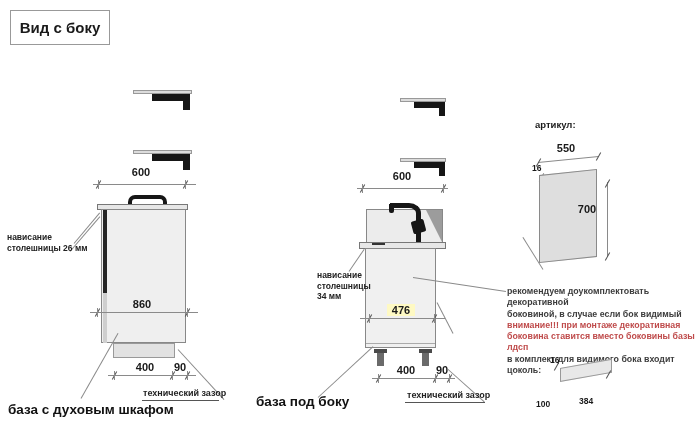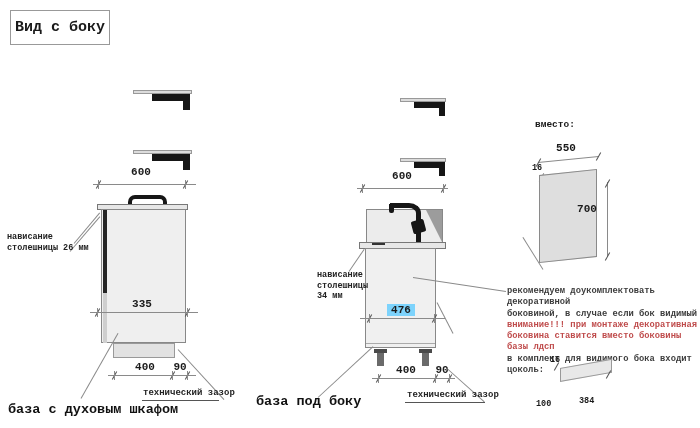--- a/index.html
+++ b/index.html
@@ -1,17 +1,17 @@
 <!DOCTYPE html>
 <html><head>
 <meta charset="utf-8">
 <style>
   html,body{margin:0;padding:0;background:#fff;}
   #stage{position:relative;width:700px;height:428px;background:#ffffff;overflow:hidden;
-         font-family:Liberation Mono, monospace;color:#1a1a1a;}
+         font-family:Liberation Sans, sans-serif;color:#1a1a1a;}
   .abs{position:absolute;}
   .hline{position:absolute;height:1px;background:#8a8a8a;}
   .vline{position:absolute;width:1px;background:#8a8a8a;}
   .dline{position:absolute;height:1px;background:#8a8a8a;transform-origin:0 50%;}
   .tick{position:absolute;width:9px;height:1px;background:#555;transform:rotate(-60deg);}
   .ext{position:absolute;width:1px;height:9px;background:#8a8a8a;}
   .dim{position:absolute;font-size:11px;font-weight:bold;color:#1a1a1a;text-align:center;}
   .dimsm{position:absolute;font-size:8.5px;font-weight:bold;color:#1a1a1a;}
   .lbl{position:absolute;font-size:8.5px;font-weight:bold;color:#222;line-height:10.5px;}
   .gaplbl{position:absolute;font-size:9px;font-weight:bold;color:#222;}
@@ -64,21 +64,21 @@
     <div class="abs" style="left:103px;top:210px;width:4px;height:83px;background:#252525;"></div>
     <div class="abs" style="left:103px;top:293px;width:4px;height:50px;background:#cfcfcf;"></div>
 
     <div class="plinth" style="left:113px;top:343px;width:62px;height:15px;"></div>
 
     <div class="hline" style="left:90px;top:312px;width:108px;"></div>
     <div class="tick" style="left:93px;top:312px;"></div>
     <div class="tick" style="left:183px;top:312px;"></div>
     <div class="ext" style="left:97px;top:308px;"></div>
     <div class="ext" style="left:187px;top:308px;"></div>
-    <div class="dim" style="left:128px;top:298px;width:28px;background:#efefef;">335</div>
+    <div class="dim" style="left:128px;top:298px;width:28px;background:#efefef;">860</div>
 
     <div class="hline" style="left:108px;top:375px;width:88px;"></div>
     <div class="tick" style="left:110px;top:375px;"></div>
     <div class="tick" style="left:168px;top:375px;"></div>
     <div class="tick" style="left:183px;top:375px;"></div>
     <div class="ext" style="left:114px;top:371px;"></div>
     <div class="ext" style="left:172px;top:371px;"></div>
     <div class="ext" style="left:187px;top:371px;"></div>
     <div class="dim" style="left:131px;top:361px;width:28px;">400</div>
     <div class="dim" style="left:170px;top:361px;width:20px;">90</div>
@@ -138,21 +138,21 @@
     <div>
       <div class="abs" style="left:419px;top:349px;width:13px;height:4px;background:#4a4a4a;"></div>
       <div class="abs" style="left:422px;top:353px;width:7px;height:13px;background:#6a6a6a;"></div>
     </div>
 
     <div class="hline" style="left:360px;top:318px;width:85px;"></div>
     <div class="tick" style="left:365px;top:318px;"></div>
     <div class="tick" style="left:430px;top:318px;"></div>
     <div class="ext" style="left:369px;top:314px;"></div>
     <div class="ext" style="left:434px;top:314px;"></div>
-    <div class="dim" style="left:387px;top:304px;width:28px;background:#7dd3fc;">476</div>
+    <div class="dim" style="left:387px;top:304px;width:28px;background:#fef9c3;">476</div>
 
     <div class="hline" style="left:372px;top:378px;width:83px;"></div>
     <div class="tick" style="left:374px;top:378px;"></div>
     <div class="tick" style="left:431px;top:378px;"></div>
     <div class="tick" style="left:445px;top:378px;"></div>
     <div class="ext" style="left:378px;top:374px;"></div>
     <div class="ext" style="left:435px;top:374px;"></div>
     <div class="ext" style="left:449px;top:374px;"></div>
     <div class="dim" style="left:392px;top:364px;width:28px;">400</div>
     <div class="dim" style="left:432px;top:364px;width:20px;">90</div>
@@ -167,21 +167,21 @@
     <div class="dline" style="left:437px;top:302px;width:35px;transform:rotate(62.7deg);"></div>
     <div class="dline" style="left:447px;top:368px;width:50px;transform:rotate(41.7deg);"></div>
     <div class="gaplbl" style="left:407px;top:390px;">технический зазор</div>
     <div class="hline" style="left:405px;top:402px;width:80px;background:#555;"></div>
 
     <div class="dline" style="left:318px;top:397px;width:75px;transform:rotate(-42.8deg);"></div>
     <div class="caption" style="left:256px;top:394px;">база под боку</div>
   </div>
 
   <div>
-    <div class="abs" style="left:535px;top:119px;font-size:9.5px;font-weight:bold;">вместо:</div>
+    <div class="abs" style="left:535px;top:119px;font-size:9.5px;font-weight:bold;">артикул:</div>
 
     <div class="dline" style="left:538px;top:162px;width:61px;transform:rotate(-5.6deg);"></div>
     <div class="tick" style="left:534px;top:162px;"></div>
     <div class="tick" style="left:594px;top:156px;"></div>
     <div class="dim" style="left:552px;top:142px;width:28px;">550</div>
     <div class="dimsm" style="left:532px;top:163px;">16</div>
     <div class="tick" style="left:537px;top:177px;"></div>
 
     <div class="abs" style="left:539px;top:175px;width:58px;height:88px;background:#dedede;border:1px solid #8a8a8a;box-sizing:border-box;transform:skewY(-6deg);transform-origin:0 0;"></div>
     <div class="dline" style="left:543px;top:269px;width:38px;transform:rotate(-122deg);"></div>

